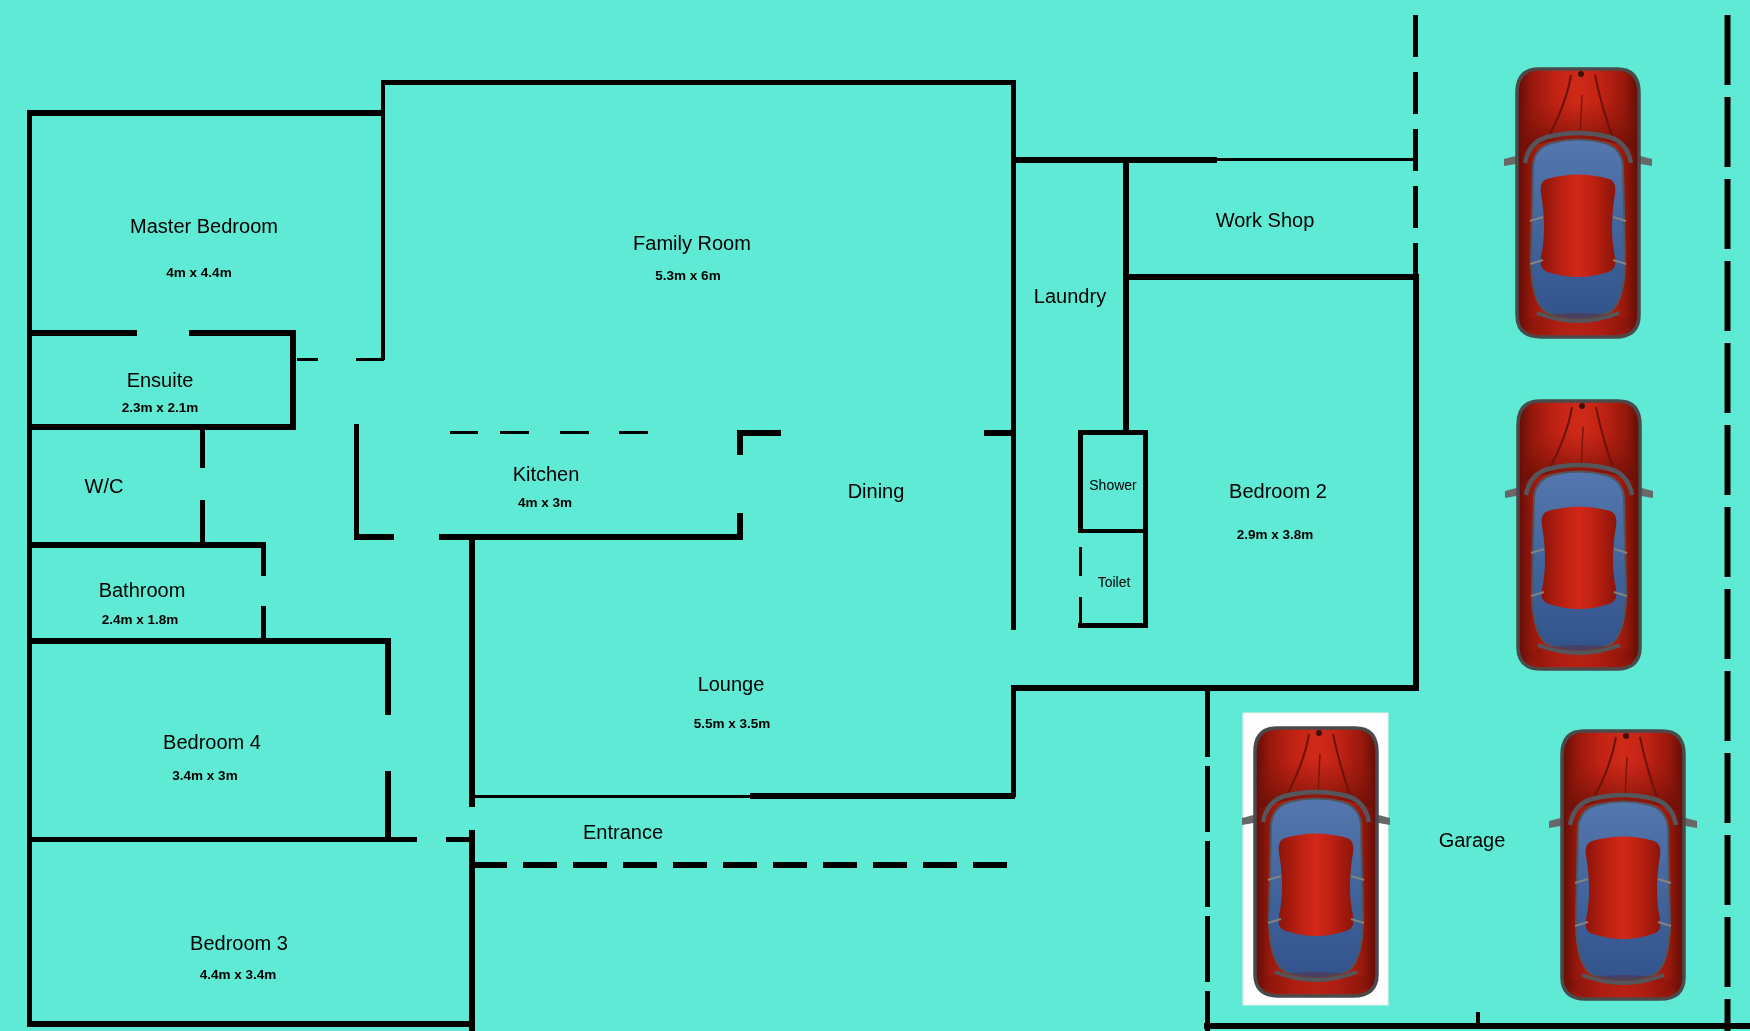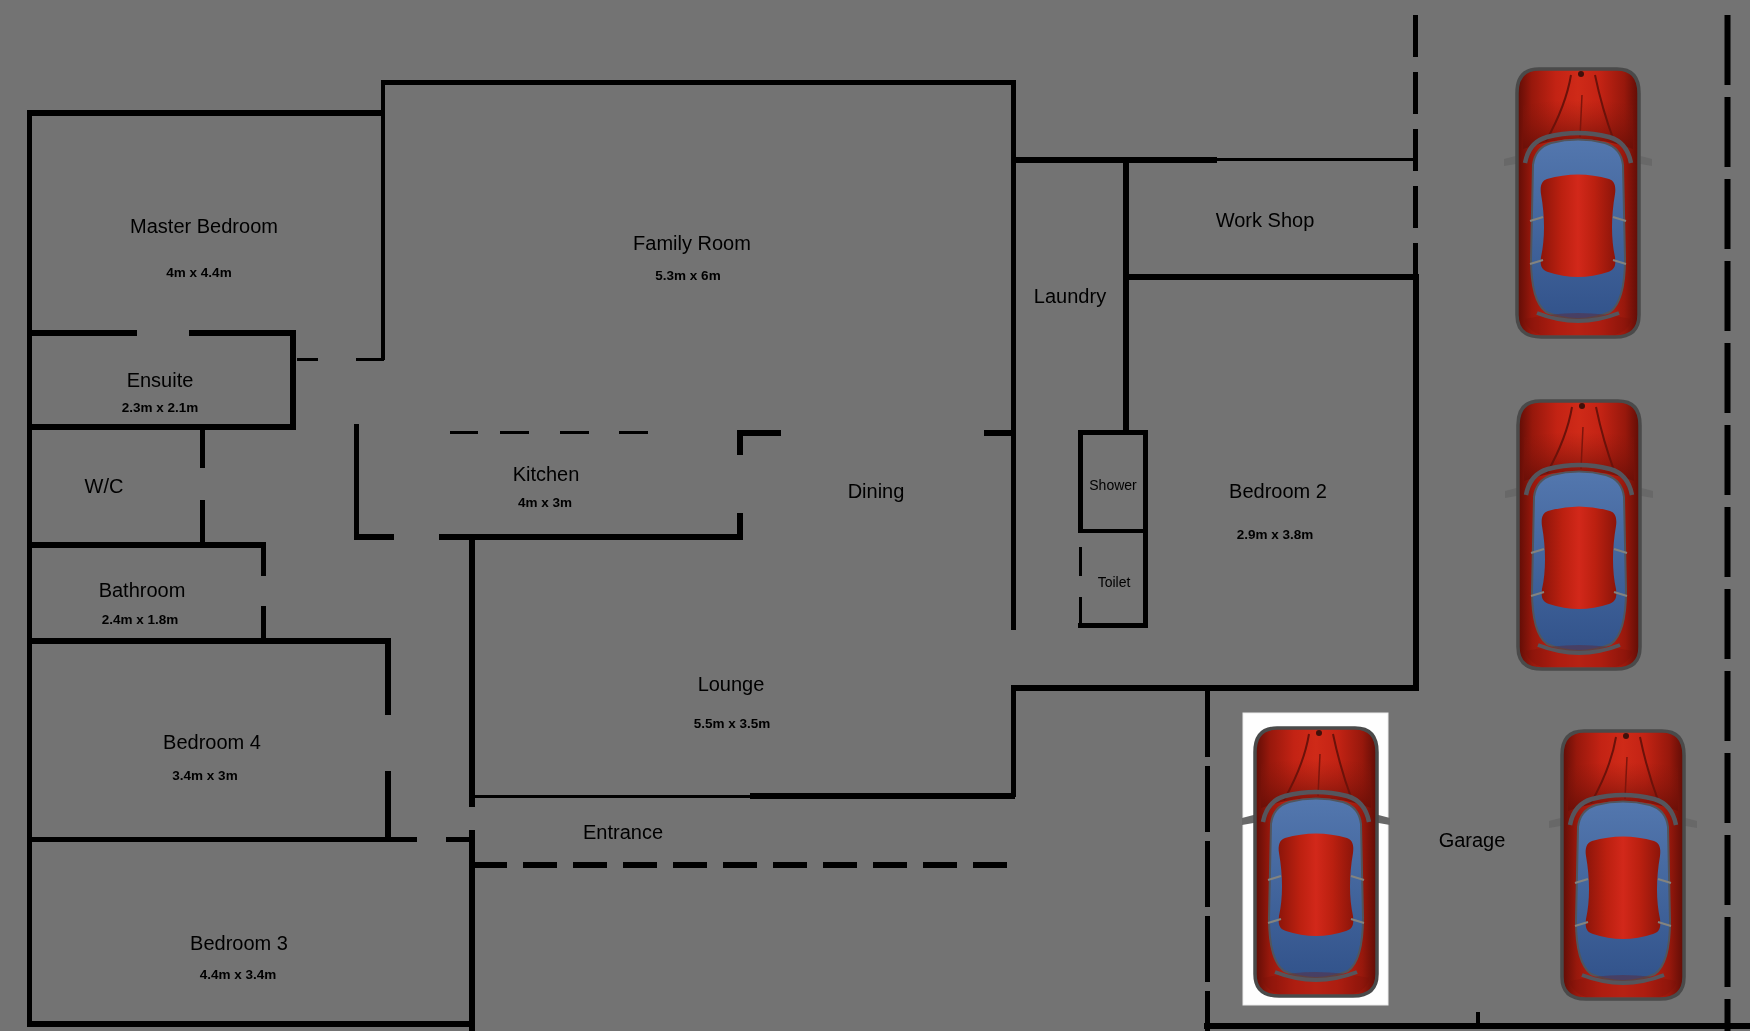--- a/index.html
+++ b/index.html
@@ -1,16 +1,16 @@
 <!DOCTYPE html>
 <html><head>
 <meta charset="utf-8">
 <style>
   html,body{margin:0;padding:0;background:#ffffff;}
-  #plan{position:relative;width:1750px;height:1031px;background:#737373;overflow:hidden;}
+  #plan{position:relative;width:1750px;height:1031px;background:#5eead4;overflow:hidden;}
   svg text{font-family:"Liberation Sans", sans-serif;fill:#000;}
   .room{font-size:20px;}
   .dim{font-size:13.5px;font-weight:bold;}
   .small{font-size:14px;}
 </style>
 </head>
 <body>
 <div id="plan">
 <svg width="1750" height="1031" viewBox="0 0 1750 1031" xmlns="http://www.w3.org/2000/svg">
 <defs>

